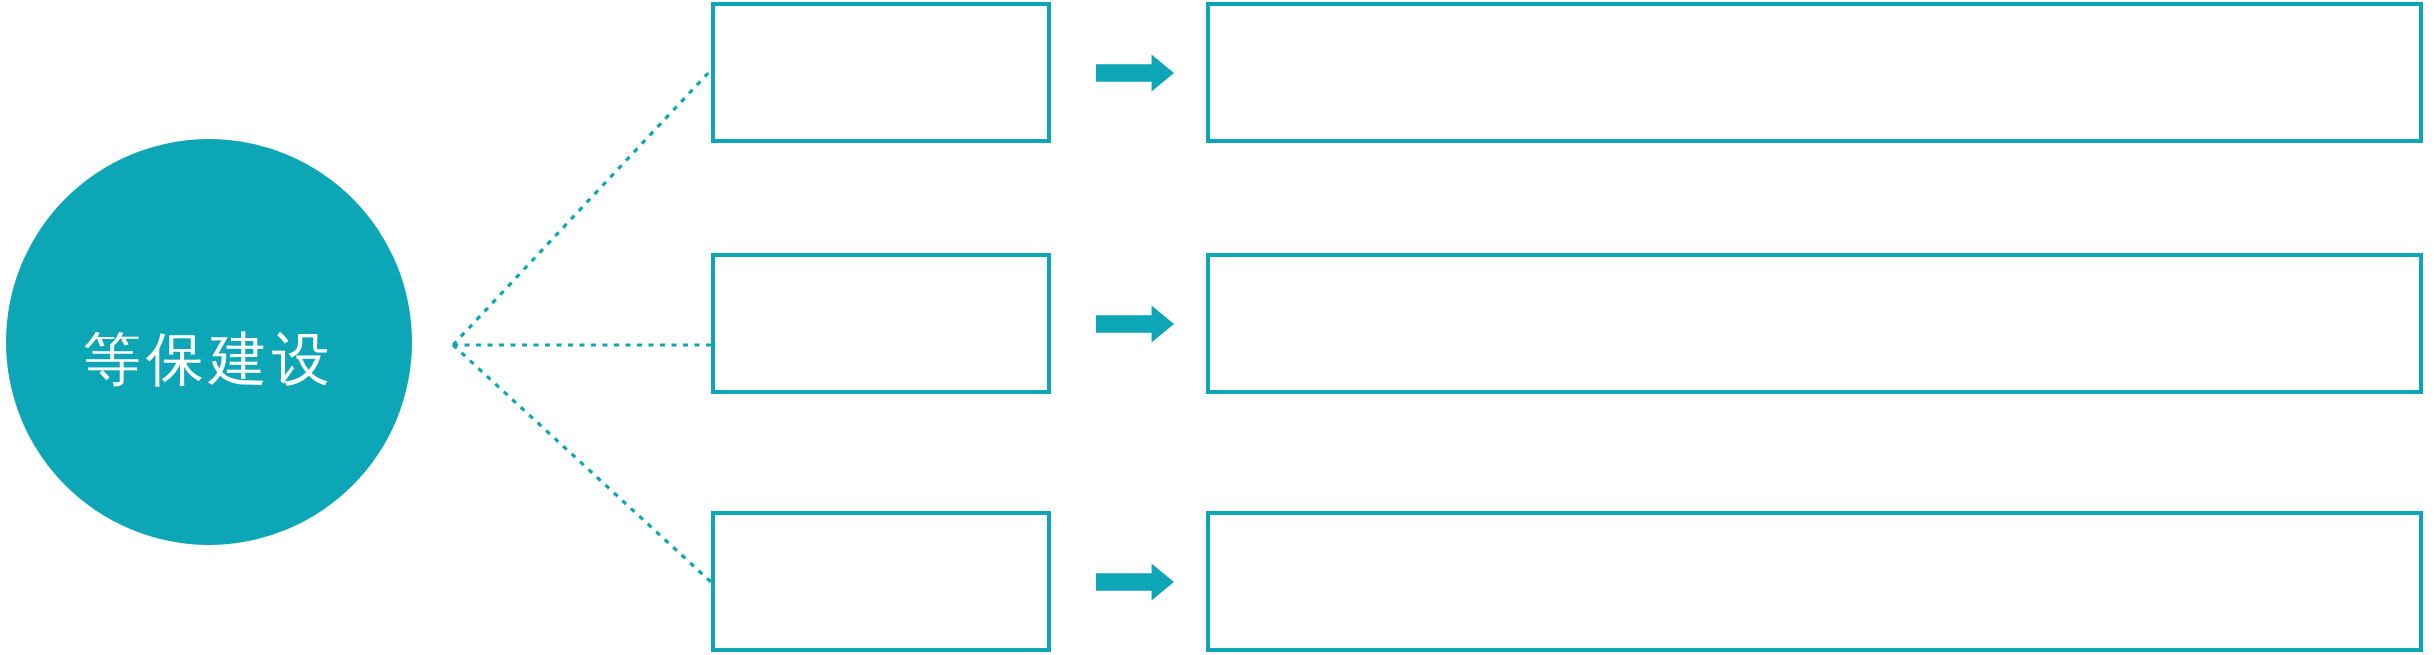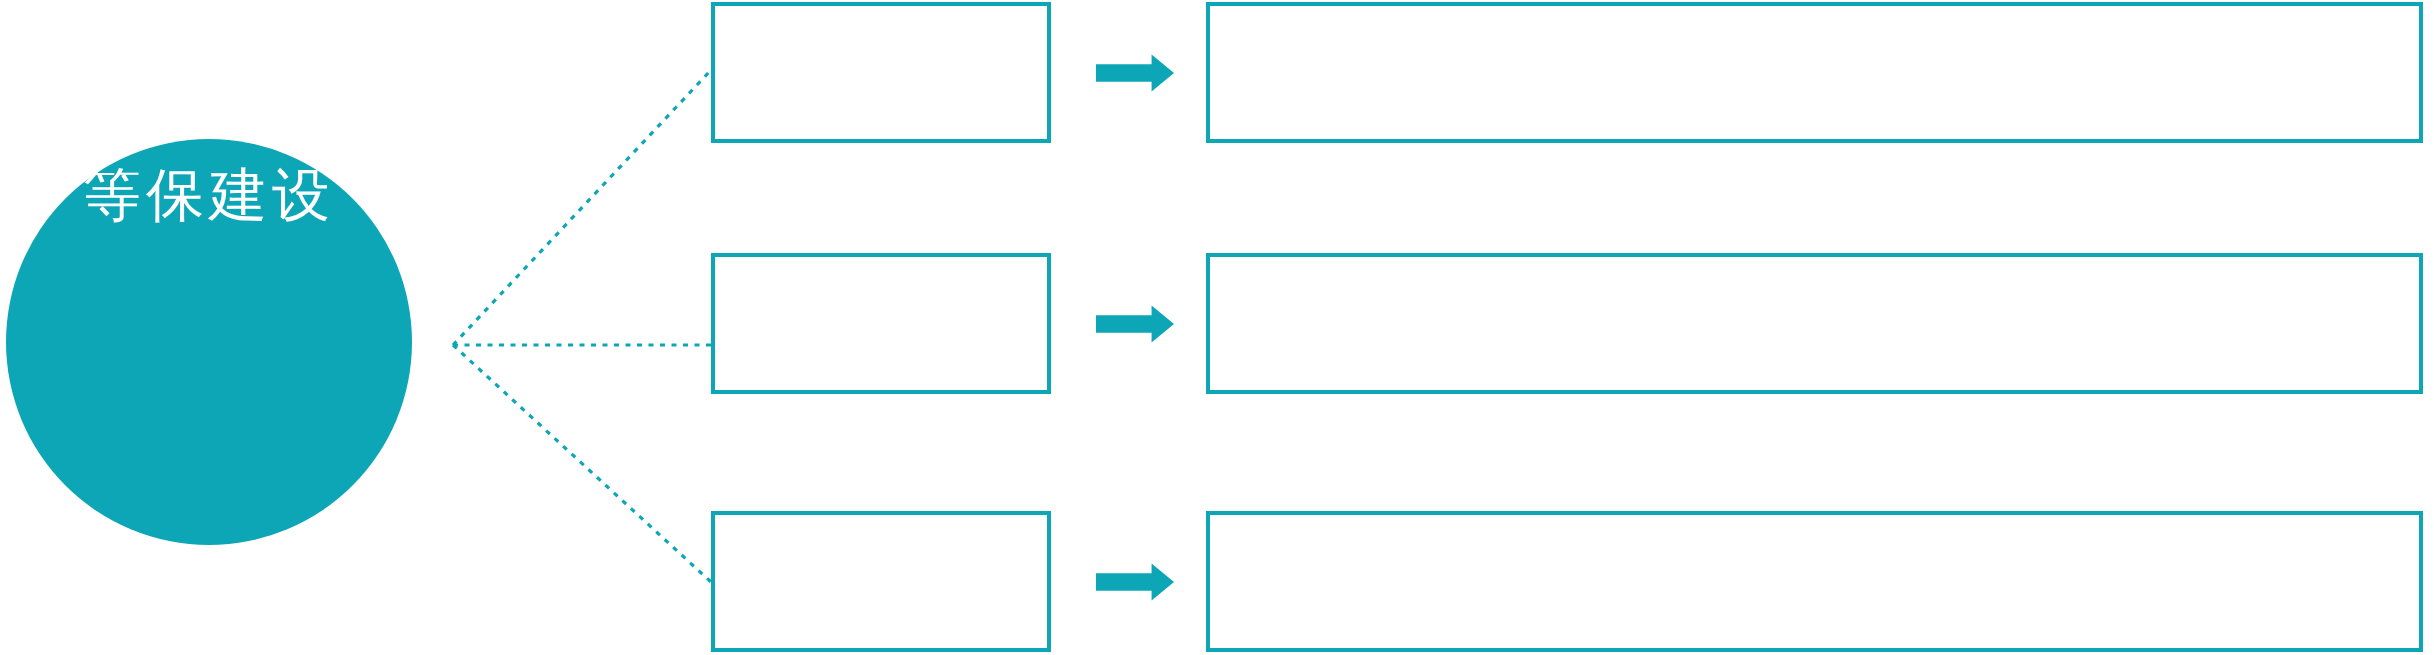--- a/index.html
+++ b/index.html
@@ -34,20 +34,21 @@
   }
 
   
   .hub-circle {
     position: absolute;
     left: 6px; top: 139px;
     width: 406px; height: 406px;
     border-radius: 50%;
     background: var(--teal);
     display: flex;
+    align-items: center;
     justify-content: center;
   }
   .hub-label {
     color: var(--text-on-teal);
     font-size: 58px;
     font-weight: 300;
     letter-spacing: 5px;
     line-height: 79px;
     text-align: center;
     transform: translateY(16px);

